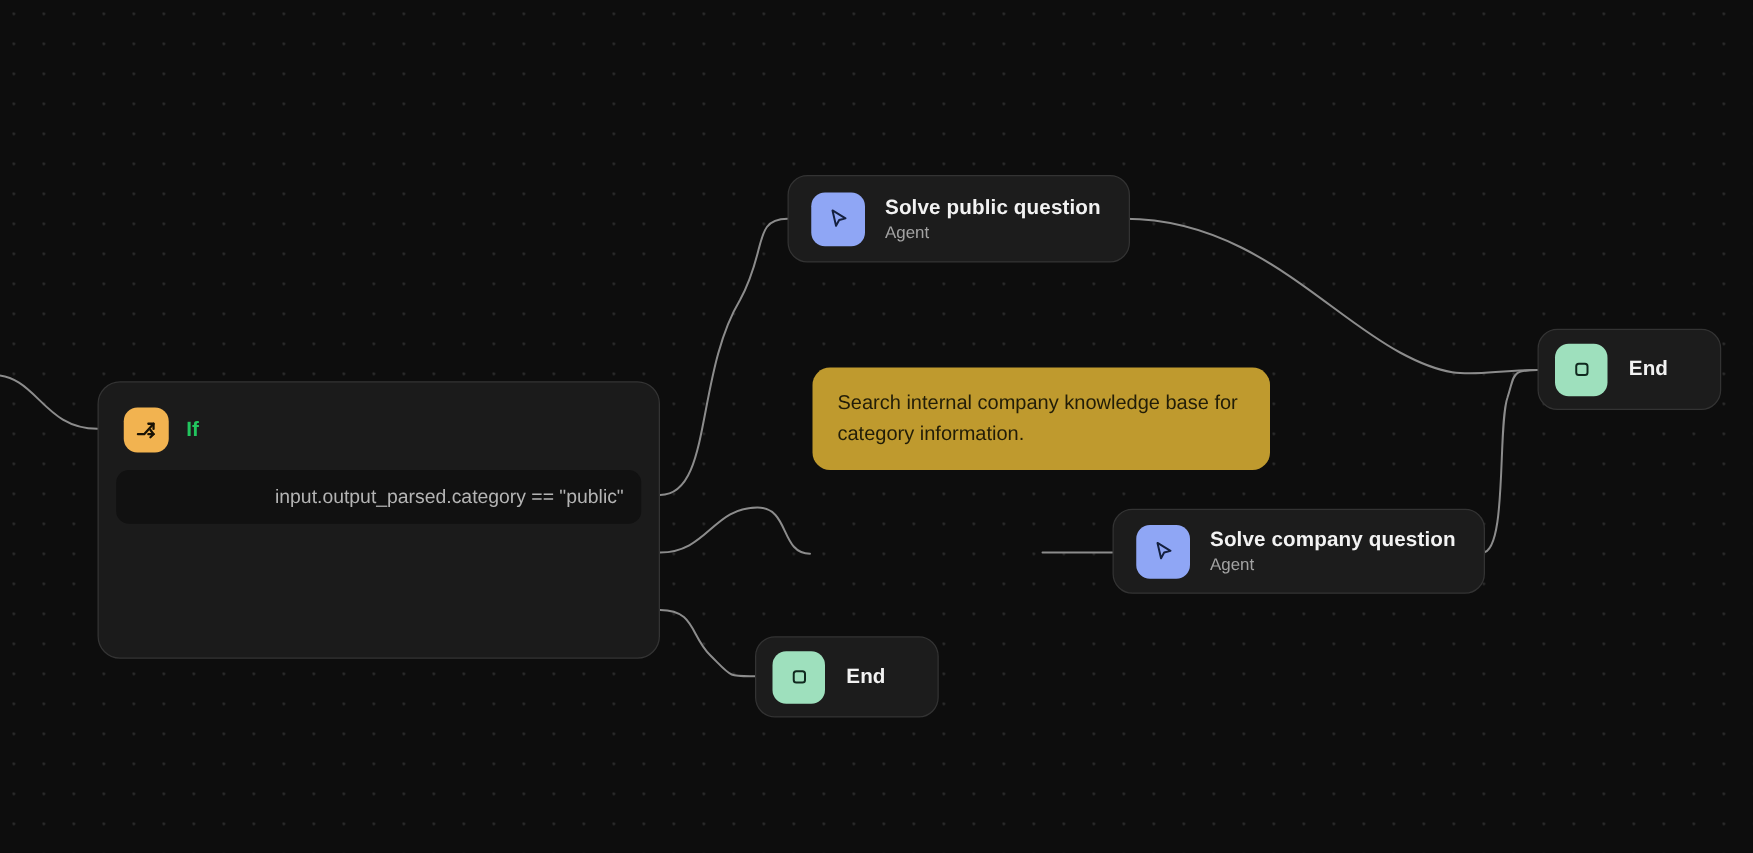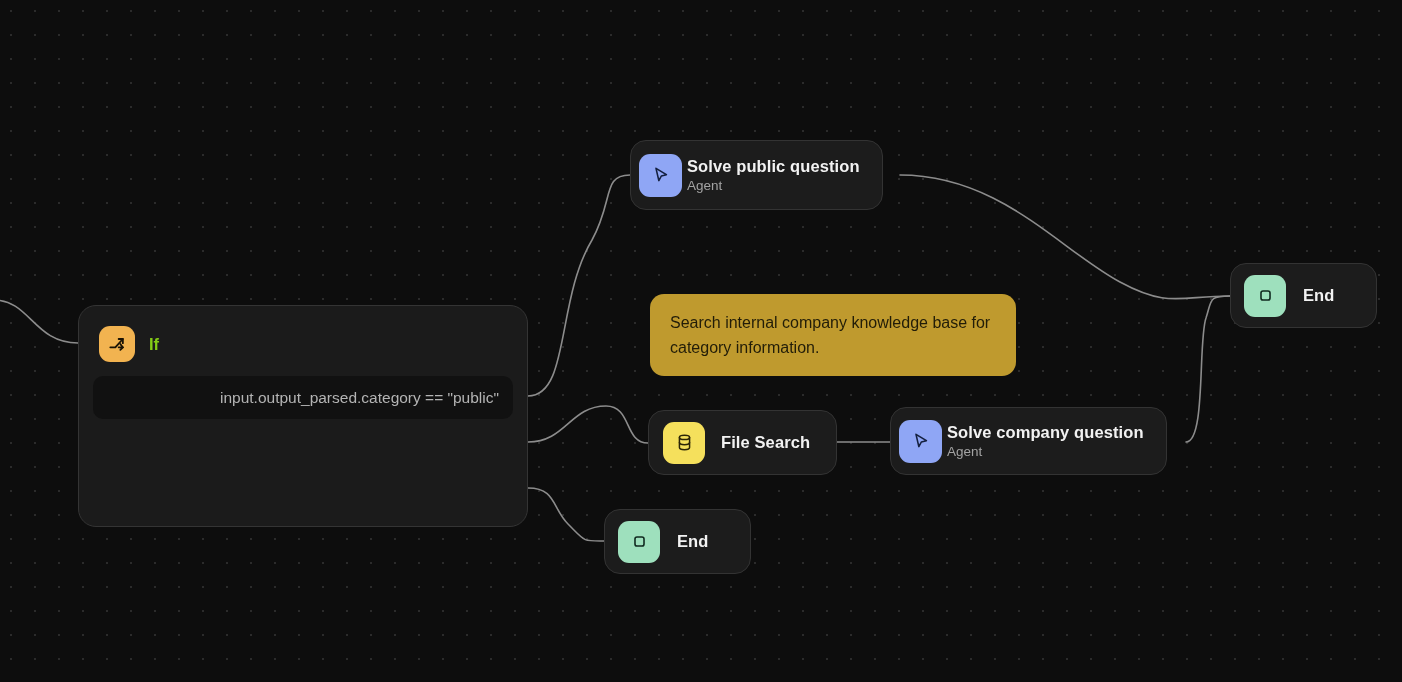--- a/index.html
+++ b/index.html
@@ -105,41 +105,41 @@
     background: #f2b350;
     border-radius: 11px;
     display: flex;
     align-items: center;
     justify-content: center;
   }
 
   .if-title {
     font-size: 16.5px;
     font-weight: 700;
-    color: #84cc16;
+    color: #22c55e;
   }
 
   .if-branches { display: flex; flex-direction: column; gap: 7px; }
 
   .if-branch {
     height: 43px;
     background: #111111;
     border-radius: 10px;
     display: flex;
     align-items: center;
     justify-content: flex-end;
     padding: 0 14px;
     font-size: 15.5px;
     color: #b4b4b4;
     white-space: nowrap;
     overflow: hidden;
   }
 
   
-  .agent-node { padding: 13px 22px 13px 8px; gap: 5px; }
+  .agent-node { padding: 13px 22px 13px 18px; gap: 16px; }
   .agent-icon { width: 43px; height: 43px; background: #8fa6f5; }
 
   #node-agent-public  { left: 630px; top: 140px; height: 70px; }
   #node-agent-company { left: 890px; top: 407px; height: 68px; }
 
   
   #node-file-search {
     left: 648px; top: 410px; height: 65px;
     padding: 11px 26px 11px 14px; gap: 16px;
   }
@@ -213,32 +213,20 @@
       <svg width="20" height="20" viewBox="0 0 24 24" fill="none" stroke="#14203f" stroke-width="1.9" stroke-linejoin="round" stroke-linecap="round">
         <path d="M6 4 L18.5 11.6 L12.4 13.2 L9.4 18.8 Z"></path>
       </svg>
     </span>
     <span class="node-text">
       <span class="node-title">Solve public question</span>
       <span class="node-subtitle">Agent</span>
     </span>
   </div>
 
-  <div class="node agent-node" id="node-file-search">
-    <span class="node-icon file-icon">
-      <svg width="19" height="19" viewBox="0 0 24 24" fill="none" stroke="#2b2507" stroke-width="1.9" stroke-linecap="round" stroke-linejoin="round">
-        <ellipse cx="12" cy="5.6" rx="6.4" ry="2.7"></ellipse>
-        <path d="M5.6 5.6 V18.4 C5.6 19.9 8.5 21.1 12 21.1 C15.5 21.1 18.4 19.9 18.4 18.4 V5.6"></path>
-        <path d="M5.6 12 C5.6 13.5 8.5 14.7 12 14.7 C15.5 14.7 18.4 13.5 18.4 12"></path>
-      </svg>
-    </span>
-    <span class="node-text">
-      <span class="node-title">File Search</span>
-    </span>
-  </div>
 
   <div class="node agent-node" id="node-agent-company">
     <span class="node-icon agent-icon">
       <svg width="20" height="20" viewBox="0 0 24 24" fill="none" stroke="#14203f" stroke-width="1.9" stroke-linejoin="round" stroke-linecap="round">
         <path d="M6 4 L18.5 11.6 L12.4 13.2 L9.4 18.8 Z"></path>
       </svg>
     </span>
     <span class="node-text">
       <span class="node-title">Solve company question</span>
       <span class="node-subtitle">Agent</span>

